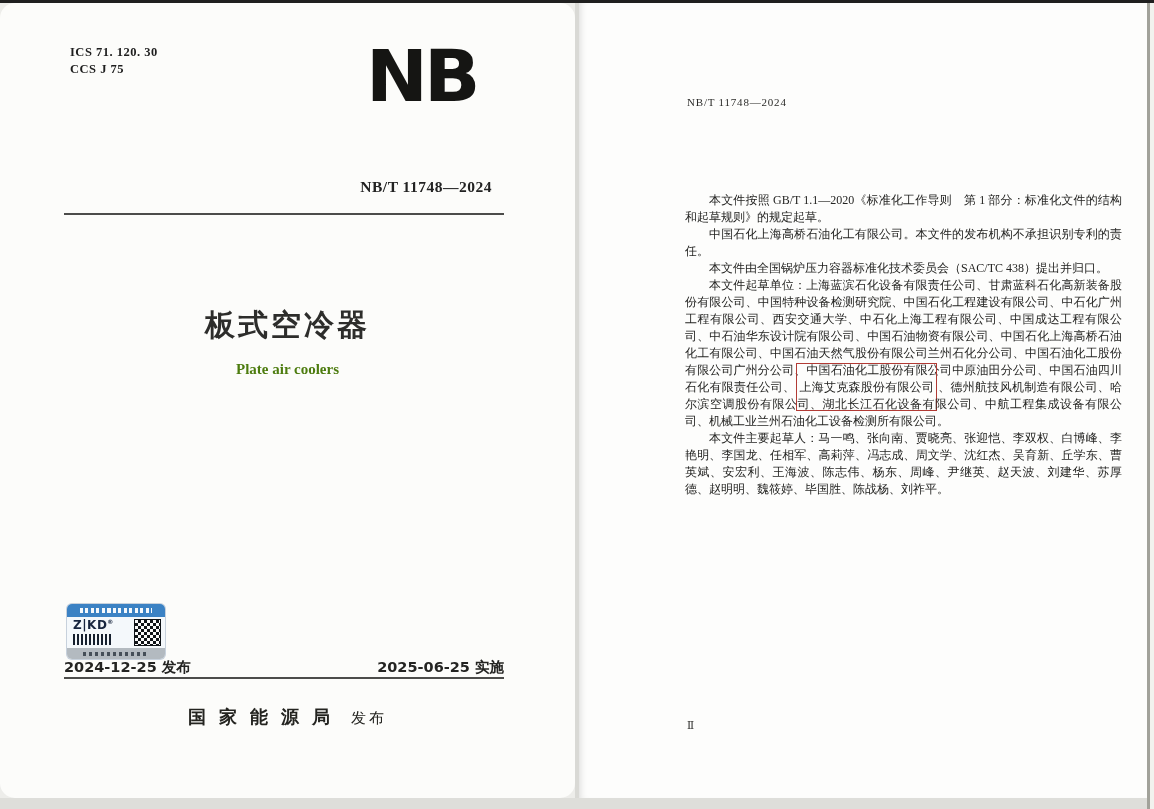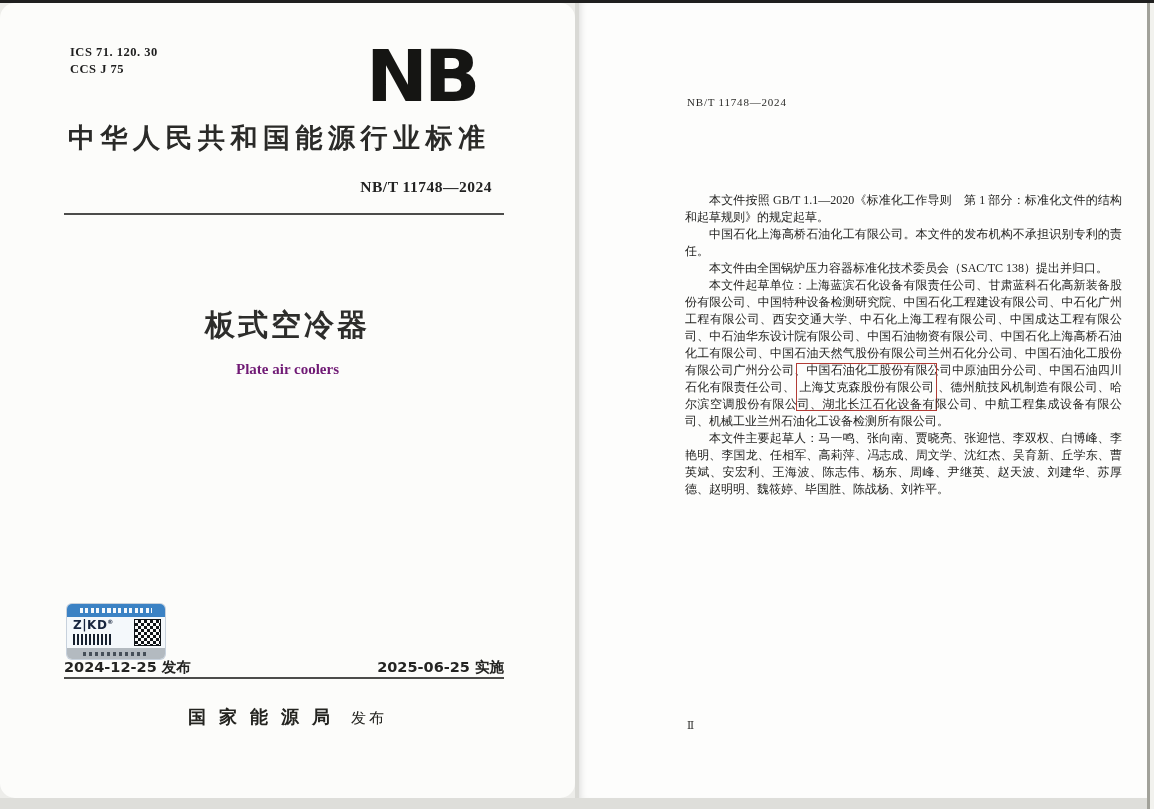--- a/index.html
+++ b/index.html
@@ -35,21 +35,21 @@
   }
   .std-num-left{position:absolute;left:64px;top:175px;width:428px;text-align:right;font-weight:bold;font-size:15.5px;letter-spacing:.5px;color:#222;}
   .rule{position:absolute;left:64px;width:440px;height:2px;background:#4c4c4a;}
   .rule1{top:210px;}
   .rule2{top:674px;}
   .doc-title{
     position:absolute;left:0;top:302px;width:575px;text-align:center;
     font-family:"DejaVu Sans","Liberation Sans",sans-serif;
     font-weight:600;font-size:30px;letter-spacing:3px;color:#2d2d2b;
   }
-  .doc-title-en{position:absolute;left:0;top:358px;width:575px;text-align:center;font-weight:bold;font-size:15px;color:#701a75;}
+  .doc-title-en{position:absolute;left:0;top:358px;width:575px;text-align:center;font-weight:bold;font-size:15px;color:#4d7c0f;}
 
   
   .stamp{position:absolute;left:67px;top:601px;width:98px;height:55px;border-radius:5px;overflow:hidden;box-shadow:0 0 0 1px rgba(40,80,130,.25);background:#f2f6f9;}
   .stamp-top{height:13px;background:#3b82c4;display:flex;align-items:center;justify-content:center;}
   .stamp-top-dots{width:72px;height:5px;background-image:repeating-linear-gradient(90deg,rgba(255,255,255,.95) 0 3px,rgba(59,130,196,0) 3px 5.5px);}
   .stamp-body{position:relative;height:31px;background:#f4f8fb;}
   .stamp-zjkd{position:absolute;left:6px;top:1px;font-family:"DejaVu Sans","Liberation Sans",sans-serif;font-weight:bold;font-size:12px;color:#18263f;letter-spacing:.5px;}
   .stamp-zjkd sup{font-size:6px;}
   .stamp-bars{position:absolute;left:6px;top:17px;width:38px;height:11px;
     background-image:
@@ -79,21 +79,20 @@
 <body>
 
 <div class="scan">
 
   <div class="page left">
     <div class="ics-block">
       <div>ICS 71. 120. 30</div>
       <div>CCS J 75</div>
     </div>
     <div class="nb-logo">NB</div>
-    <div class="std-title">中华人民共和国能源行业标准</div>
     <div class="std-num-left">NB/T 11748—2024</div>
     <div class="rule rule1"></div>
 
     <div class="doc-title">板式空冷器</div>
     <div class="doc-title-en">Plate air coolers</div>
 
     <div class="stamp">
       <div class="stamp-top">
         <div class="stamp-top-dots"></div>
       </div>
@@ -118,21 +117,21 @@
     </div>
   </div>
 
   <div class="seam"></div>
 
   <div class="page right">
     <div class="hdr-num">NB/T 11748—2024</div>
     <div class="body-text">
       <p><span>本文件按照 GB/T 1.1—2020《标准化工作导则　第 1 部分：标准化文件的结构和起草规则》的规定起草。</span></p>
       <p><span>中国石化上海高桥石油化工有限公司。本文件的发布机构不承担识别专利的责任。</span></p>
-      <p><span>本文件由全国锅炉压力容器标准化技术委员会（SAC/TC 138）提出并归口。</span></p>
+      <p><span>本文件由全国锅炉压力容器标准化技术委员会（SAC/TC 438）提出并归口。</span></p>
       <p><span>本文件起草单位：上海蓝滨石化设备有限责任公司、甘肃蓝科石化高新装备股份有限公司、中国特种设备检测研究院、中国石化工程建设有限公司、中石化广州工程有限公司、西安交通大学、中石化上海工程有限公司、中国成达工程有限公司、中石油华东设计院有限公司、中国石油物资有限公司、中国石化上海高桥石油化工有限公司、中国石油天然气股份有限公司兰州石化分公司、中国石油化工股份有限公司广州分公司、中国石油化工股份有限公司中原油田分公司、中国石油四川石化有限责任公司、</span><span class="hl">上海艾克森股份有限公司</span><span>、德州航技风机制造有限公司、哈尔滨空调股份有限公司、湖北长江石化设备有限公司、中航工程集成设备有限公司、机械工业兰州石油化工设备检测所有限公司。</span></p>
       <p><span>本文件主要起草人：马一鸣、张向南、贾晓亮、张迎恺、李双权、白博峰、李艳明、李国龙、任相军、高莉萍、冯志成、周文学、沈红杰、吴育新、丘学东、曹英斌、安宏利、王海波、陈志伟、杨东、周峰、尹继英、赵天波、刘建华、苏厚德、赵明明、魏筱婷、毕国胜、陈战杨、刘祚平。</span></p>
     </div>
     <div class="page-num">Ⅱ</div>
   </div>
 
   <div class="topline"></div>
   <div class="bottomstrip"></div>
   <div class="rightedge"></div>
   <div class="rightedge-light"></div>

